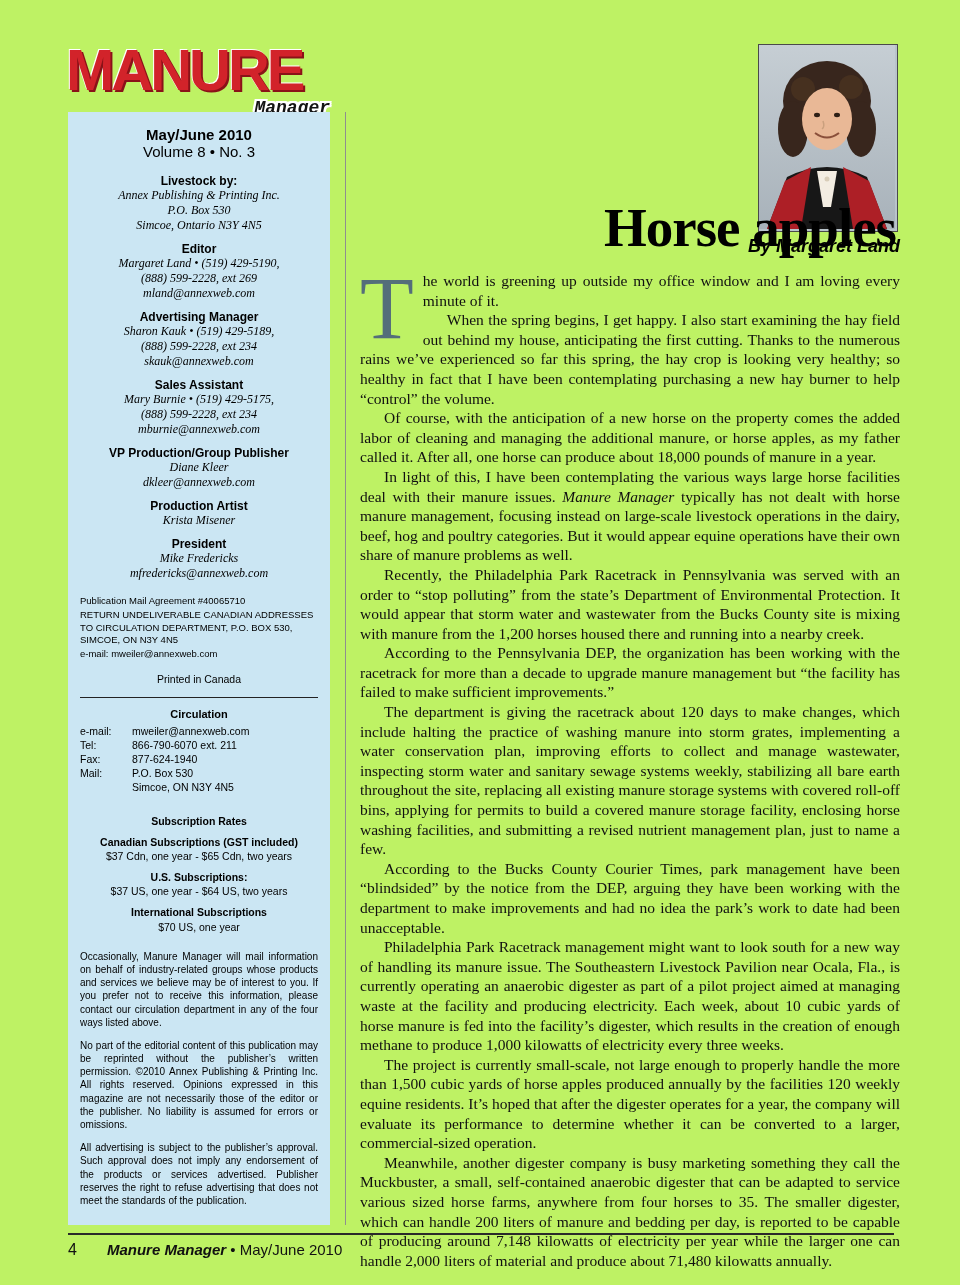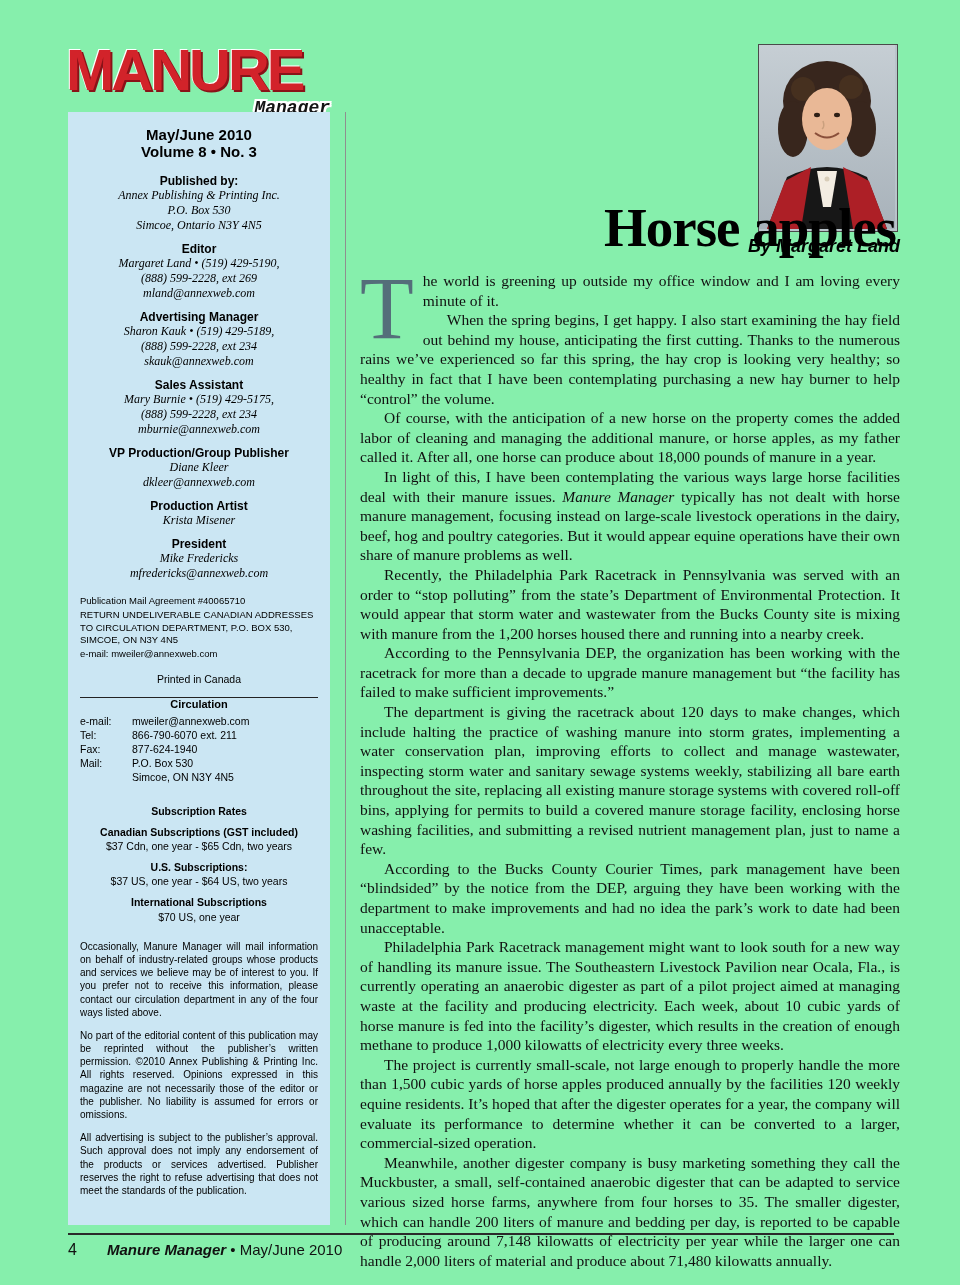--- a/index.html
+++ b/index.html
@@ -1,35 +1,35 @@
 <!DOCTYPE html>
 <html><head>
 <meta charset="utf-8">
 <style>
   html,body { margin:0; padding:0; }
   body { background:#ffffff; font-family:"Liberation Sans",sans-serif; }
-  .page { position:relative; width:960px; height:1285px; background:#86efac; overflow:hidden; }
+  .page { position:relative; width:960px; height:1285px; background:#bef264; overflow:hidden; }
 
   
   .logo { position:absolute; left:66px; top:36px; width:266px; height:76px; }
   .logo-main { font-family:"Liberation Sans",sans-serif; font-weight:900; font-size:58px; letter-spacing:-3px; color:#d2232a; text-shadow:2px 2px 0 #8a1218, -1px -1px 0 #ffffff; }
   .logo-sub { position:absolute; right:2px; bottom:-6px; font-family:Liberation Mono, monospace; font-weight:bold; font-style:italic; font-size:18px; color:#141414;
     text-shadow:-2px -2px 0 #fff, 2px -2px 0 #fff, -2px 2px 0 #fff, 2px 2px 0 #fff, 0 2px 0 #fff, 2px 0 0 #fff, 0 -2px 0 #fff, -2px 0 0 #fff; }
 
   
   .sidebar { position:absolute; left:68px; top:112px; width:262px; height:1113px; background:#cbe6f3; padding:14px 12px 12px; box-sizing:border-box; text-align:center; display:flex; flex-direction:column; overflow:hidden; }
   .mh-issue { font-size:15px; font-weight:bold; color:#000; }
-  .mh-volume { font-size:15px; font-weight:bold; color:#000; margin-bottom:10px; }
+  .mh-volume { font-size:15px; font-weight:normal; color:#000; margin-bottom:10px; }
   .pub-label { font-size:12px; font-weight:bold; margin-top:4px; }
   .serif-it { font-family:"Liberation Serif",serif; font-style:italic; font-size:12px; line-height:1.25; }
   .s-title { font-size:12px; font-weight:bold; margin-top:9px; }
   .mail-block { text-align:left; font-size:9.5px; line-height:1.3; margin-top:14px; }
   .mail-block div { margin-bottom:2px; }
   .printed { font-size:10.5px; margin-top:10px; }
-  .circ { border-top:1.5px solid #222; margin-top:12px; padding-top:0; }
+  .circ { border-top:1.5px solid #222; margin-top:12px; padding-top:10px; }
   .circ-title { font-size:11px; font-weight:bold; margin-bottom:4px; }
   .circ-row { display:flex; text-align:left; font-size:10.5px; line-height:1.35; }
   .circ-label { width:52px; flex:none; }
   .subs { margin-top:12px; font-size:10.5px; line-height:1.35; }
   .subs-h { font-weight:bold; margin-top:7px; }
   .legal { margin-top:6px; }
   .legal p { font-size:10px; line-height:1.32; text-align:justify; margin:10px 0 0; }
 
   
   .vrule { position:absolute; left:345px; top:112px; width:1px; height:1113px; background:#8f8f8f; }
@@ -65,21 +65,21 @@
 
   <div class="logo">
     <span class="logo-main">MANURE</span>
     <span class="logo-sub">Manager</span>
   </div>
 
   <aside class="sidebar">
     <div class="mh-issue">May/June 2010</div>
     <div class="mh-volume">Volume 8 • No. 3</div>
 
-    <div class="pub-label">Published by:</div>
+    <div class="pub-label">Livestock by:</div>
     <div class="serif-it">Annex Publishing &amp; Printing Inc.</div>
     <div class="serif-it">P.O. Box 530</div>
     <div class="serif-it">Simcoe, Ontario N3Y 4N5</div>
 
     <div>
       <div class="s-title">Editor</div>
       <div class="serif-it">Margaret Land • (519) 429-5190,</div>
       <div class="serif-it">(888) 599-2228, ext 269</div>
       <div class="serif-it">mland@annexweb.com</div>
     </div>

